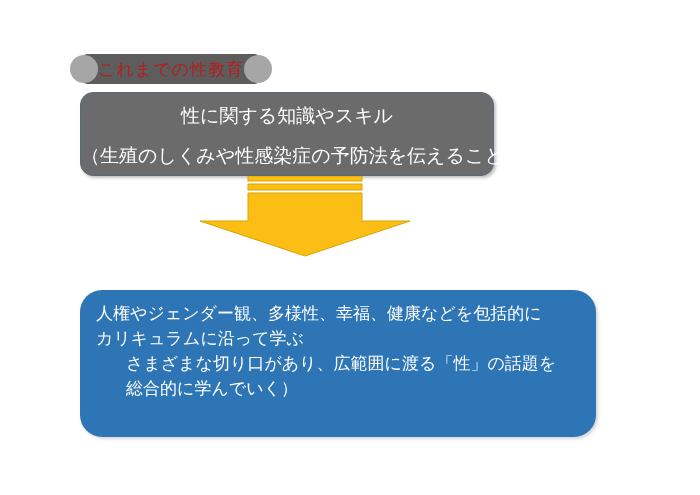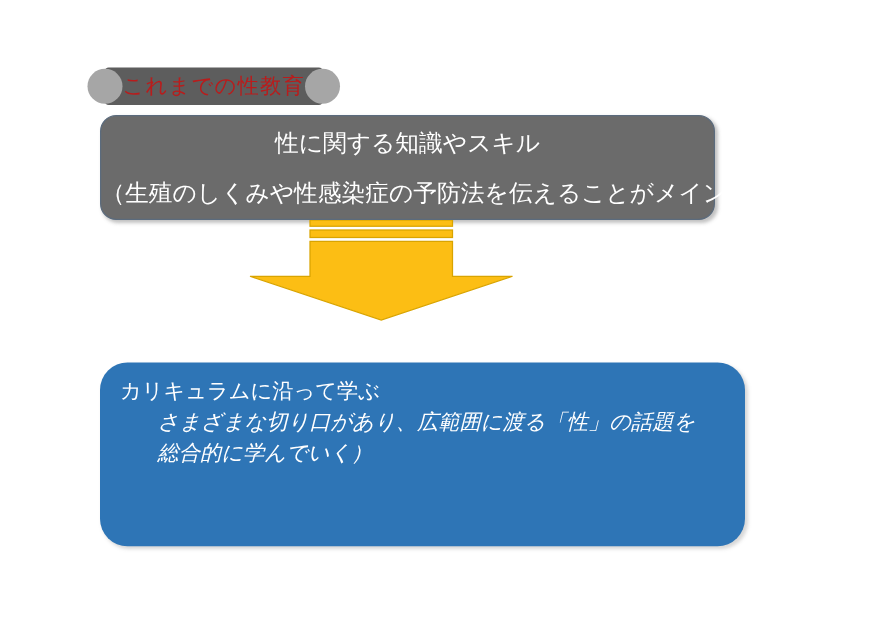--- a/index.html
+++ b/index.html
@@ -69,21 +69,21 @@
 
   
   .box {
     position: absolute;
     box-sizing: border-box;
     color: #ffffff;
   }
   #box-gray {
     left: 80px;
     top: 92px;
-    width: 492px;
+    width: 414px;
     height: 84px;
     background: #6b6b6b;
     border: 1px solid #5b6b7d;
     border-radius: 13px;
     box-shadow: 2px 2px 3px rgba(120,120,120,0.45);
     text-align: center;
     font-size: 19px;
     line-height: 40px;
     padding-top: 2px;
   }
@@ -96,21 +96,21 @@
     height: 147px;
     background: #2e75b6;
     border-radius: 22px;
     box-shadow: 2px 2px 3px rgba(140,140,140,0.35);
     font-size: 17px;
     line-height: 25px;
     padding: 11px 0 0 16px;
   }
   #box-blue .ln { display: block; white-space: nowrap; }
   #box-blue .ln.ind1 { padding-left: 14px; }
-  #box-blue .ln.ind2 { padding-left: 30px; font-style: italic; }
+  #box-blue .ln.ind2 { padding-left: 30px; }
 
   
   #arrow { position: absolute; left: 170px; top: 176px; width: 270px; height: 82px; }
   #arrow svg { display: block; }
 </style>
 </head>
 <body>
 
 <div id="slide">
 
@@ -131,18 +131,19 @@
 
       <rect x="78" y="0" width="114" height="5" fill="#fcbe14" stroke="#d9a400" stroke-width="1"></rect>
       <rect x="78" y="8" width="114" height="6" fill="#fcbe14" stroke="#d9a400" stroke-width="1"></rect>
 
       <path d="M78,17 L192,17 L192,45 L240,45 L135,80 L30,45 L78,45 Z" fill="#fcbe14" stroke="#d9a400" stroke-width="1" stroke-linejoin="miter"></path>
     </svg>
   </div>
 
 
   <div class="box" id="box-blue">
+    <span class="ln">人権やジェンダー観、多様性、幸福、健康などを包括的に</span>
     <span class="ln">カリキュラムに沿って学ぶ</span>
     <span class="ln ind2">さまざまな切り口があり、広範囲に渡る「性」の話題を</span>
     <span class="ln ind2">総合的に学んでいく）</span>
   </div>
 
 </div>
 
 </body></html>

